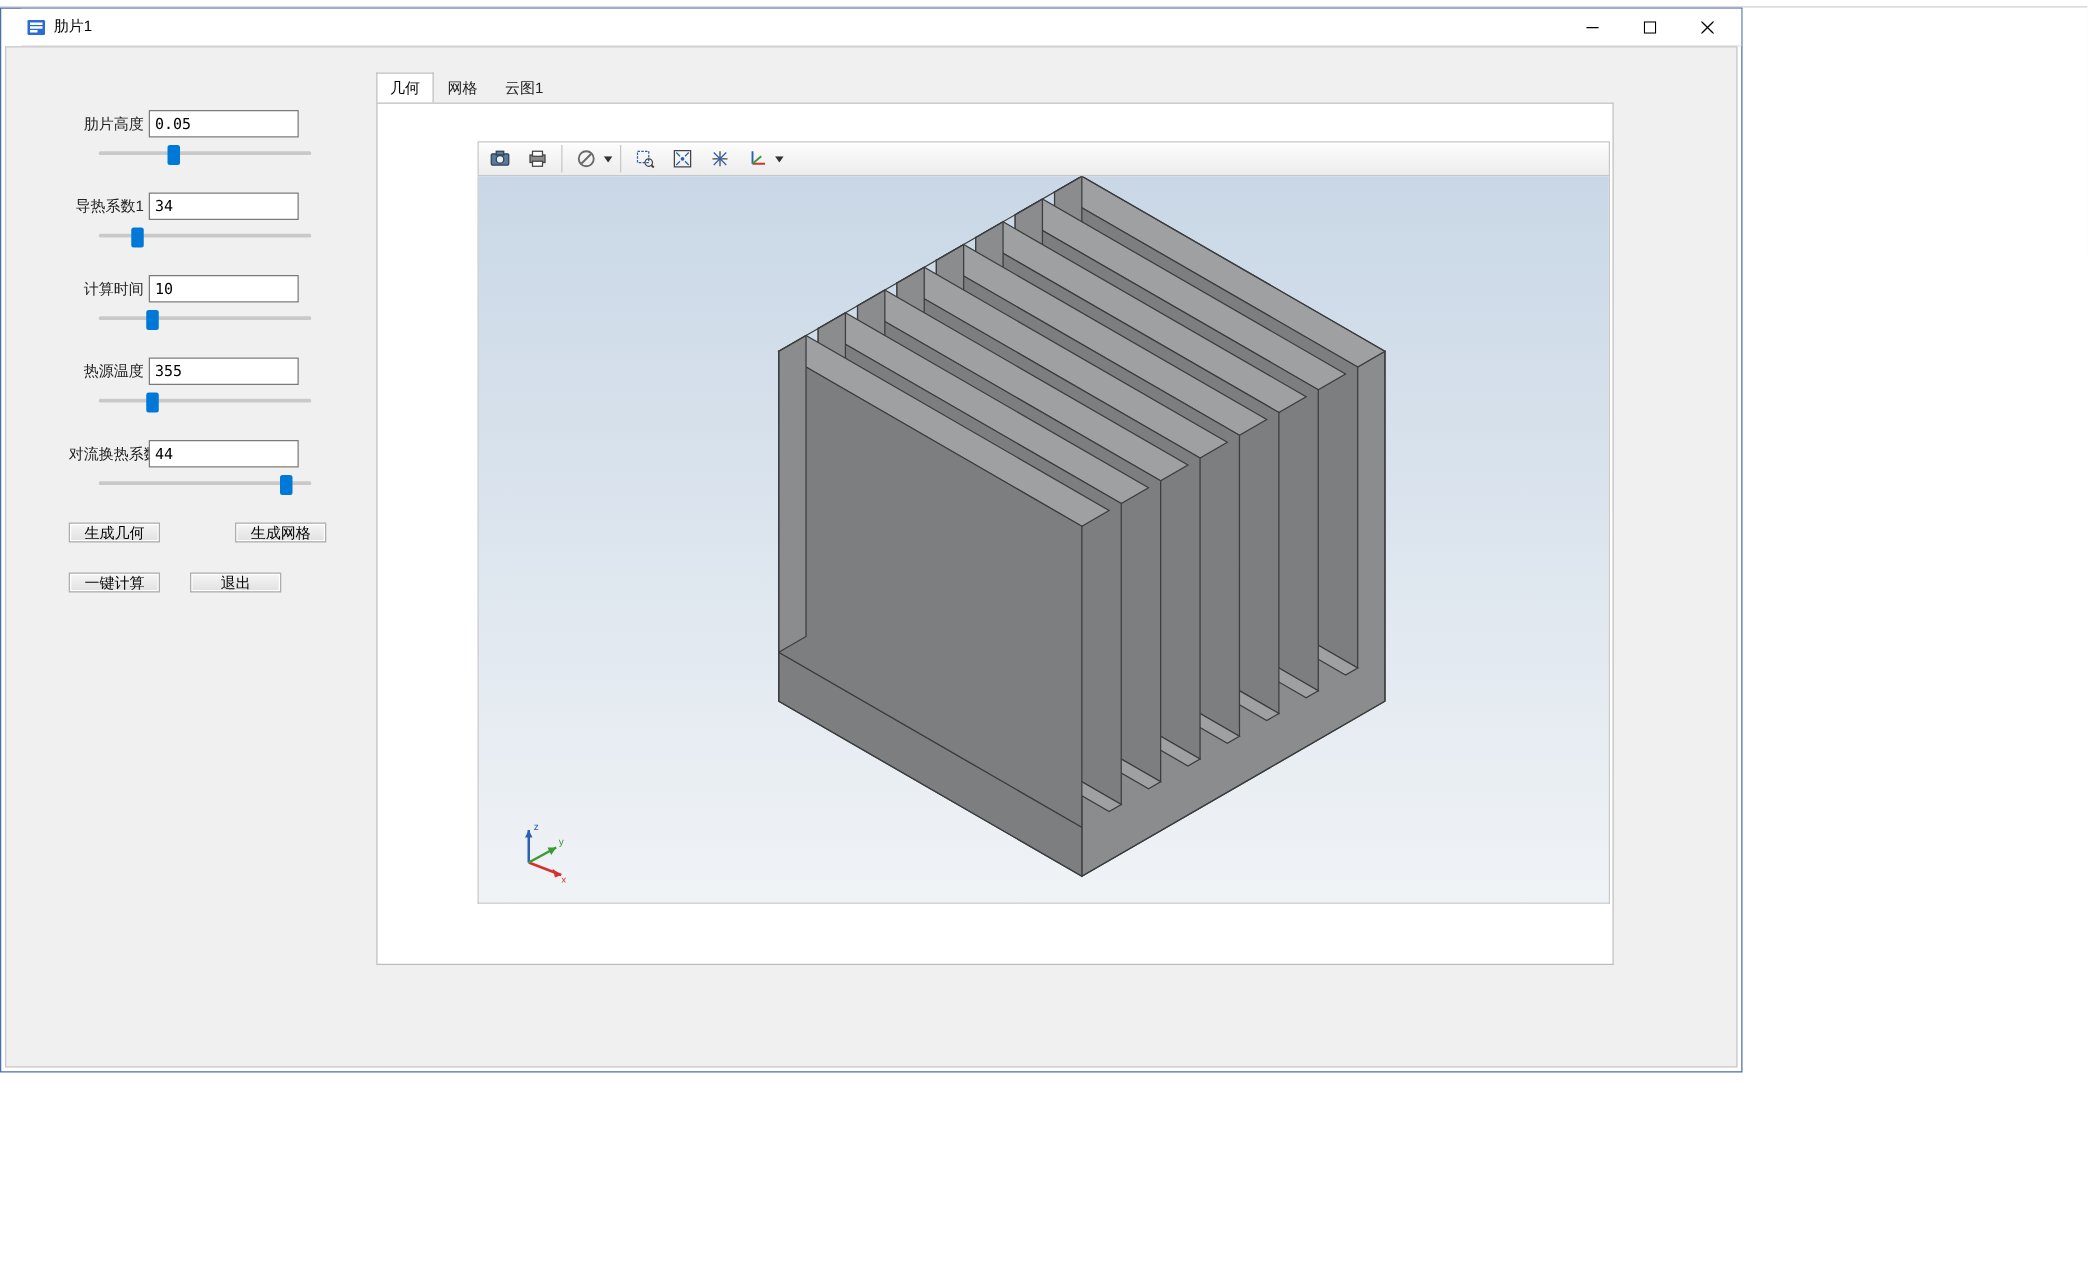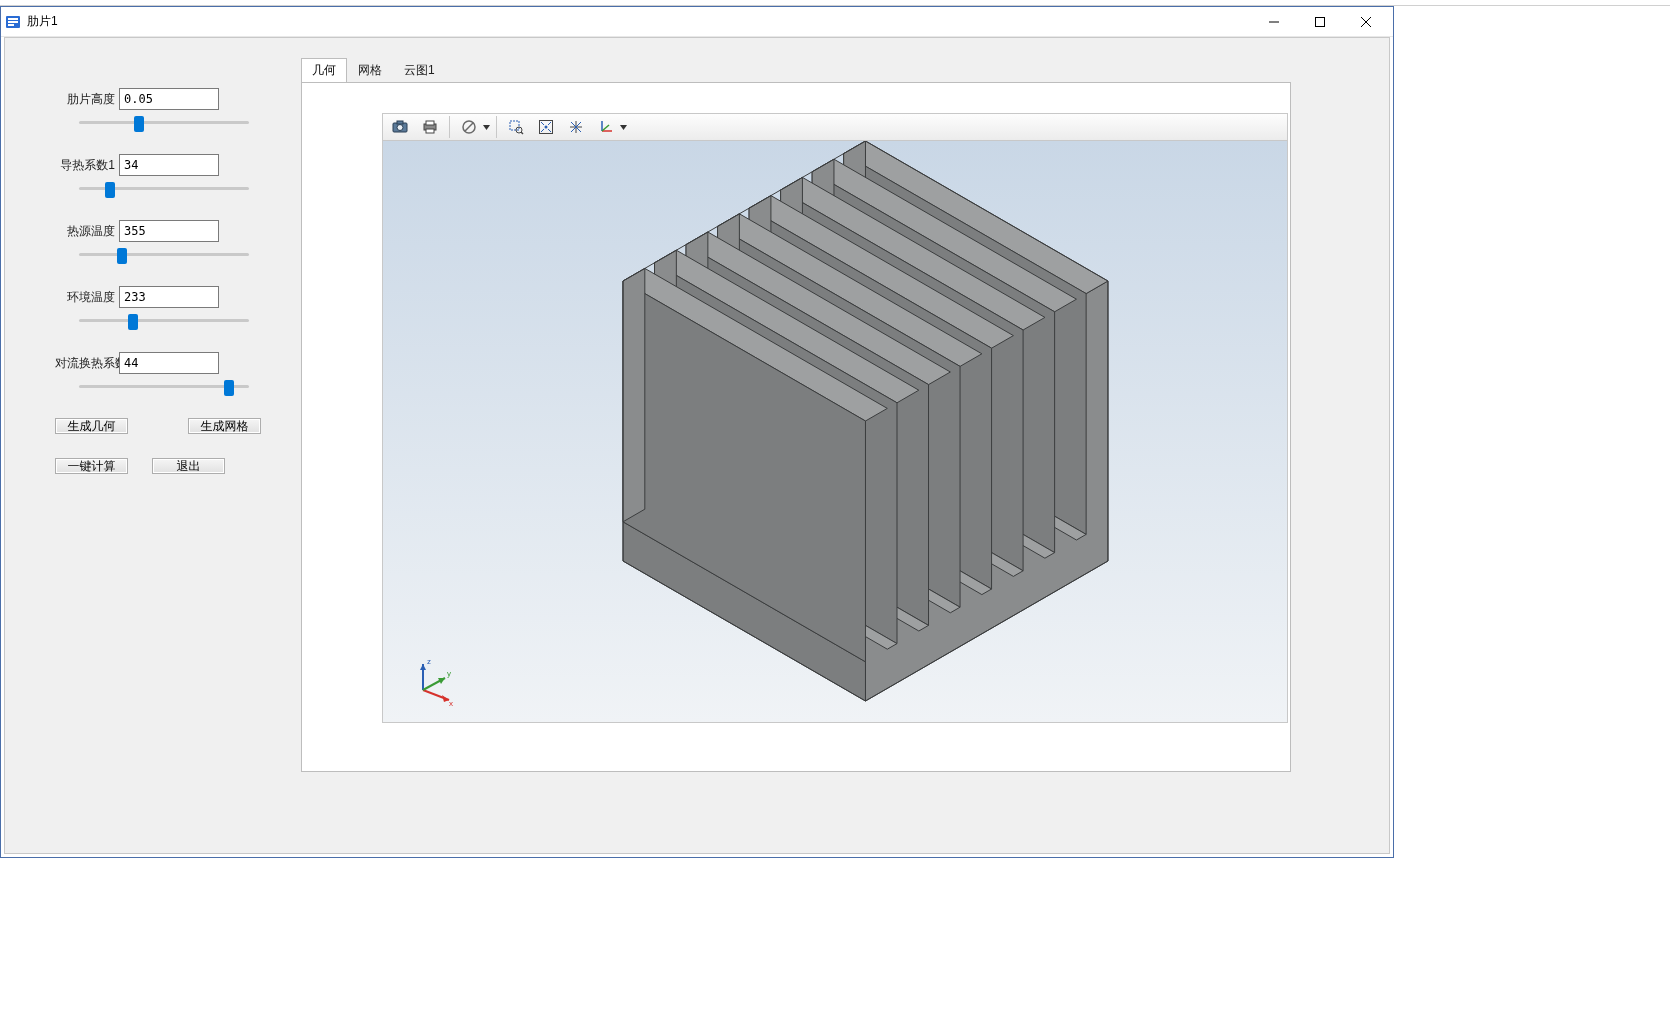--- a/index.html
+++ b/index.html
@@ -1,31 +1,31 @@
 <!DOCTYPE html>
 <html><head>
 <meta charset="utf-8">
 <style>
   * { box-sizing: border-box; }
   html, body { margin:0; padding:0; height:100%; font-family:"Microsoft YaHei","Segoe UI",Arial,sans-serif; font-size:12px; color:#000; background:#fff; }
   .scale-wrap { width:1670px; height:1027px; transform-origin:top left; }
   .browser-top { height:6px; background:#fff; border-bottom:1px solid #d0d0d0; }
-  .window { position:relative; width:1394px; height:852px; margin:0 0 0 0; border:1px solid #4a6ea9; background:#fff; }
+  .window { position:relative; width:1394px; height:852px; margin:0 0 0 0; border:1px solid #4a6ea9; background:#fff;padding-left:16px; }
   .titlebar { height:30px; background:#fff; display:flex; align-items:center; padding:0 4px; border-bottom:1px solid #e8e8e8; }
   .titlebar .icon-box { width:16px; height:16px; margin-right:6px; display:inline-block; }
   .titlebar .title { font-size:12px; }
   .titlebar .spacer { flex:1; }
   .winbtn { width:46px; height:30px; display:flex; align-items:center; justify-content:center; }
   .client { position:absolute; top:30px; left:3px; right:3px; bottom:3px; border:1px solid #c8c8c8; background:#f0f0f0; }
 
   .sidepanel { position:absolute; left:50px; top:40px; width:210px; }
   .param-group { margin-bottom:22px; }
   .param-row { display:flex; align-items:center;margin-top:10px; }
   .param-label { width:60px; text-align:right; font-size:12px; color:#222; margin-right:4px; white-space:nowrap; }
-  .param-input { width:100px; height:22px; border:1px solid #7a7a7a; background:#fff; font-family:monospace,"Microsoft YaHei"; font-size:12px; padding:1px 4px; }
+  .param-input { width:120px; height:22px; border:1px solid #7a7a7a; background:#fff; font-family:monospace,"Microsoft YaHei"; font-size:12px; padding:1px 4px; }
   .slider-wrap { margin:4px 0 0 0; width:170px; margin-left:24px; position:relative; height:18px; }
   .slider-track { position:absolute; left:0; right:0; top:7px; height:3px; background:#c9c9c9; border-radius:2px; }
   .slider-thumb { position:absolute; top:2px; width:10px; height:16px; background:#0078d7; border-radius:2px; transform:translateX(-50%); }
 
   .btn-row { display:flex; gap:60px; margin-top:6px; }
   .btn { width:73px; height:16px; border:1px solid #adadad; background:linear-gradient(#f5f5f5,#e1e1e1); font-size:12px; display:flex; align-items:center; justify-content:center; cursor:default; box-shadow:0 0 0 1px #fff inset; }
 
   .tabstrip { position:absolute; left:296px; top:22px; display:flex; align-items:flex-end; height:22px; }
   .tab { padding:3px 10px 3px 10px; font-size:12px; background:transparent; border:1px solid transparent; position:relative; top:1px;text-align:center; }
   .tab.active { background:#fff; border:1px solid #bdbdbd; border-bottom:1px solid #fff; }
@@ -97,36 +97,36 @@
                 <span class="param-label">导热系数1</span>
                 <input class="param-input" value="34" style="">
               </div>
               <div class="slider-wrap">
                 <div class="slider-track"></div>
                 <div class="slider-thumb" style="left:18%"></div>
               </div>
             </div>
             <div class="param-group">
               <div class="param-row">
+                <span class="param-label">计算时间</span>
+                <input class="param-input" value="10" style="">
+              </div>
+              <div class="slider-wrap">
+                <div class="slider-track"></div>
+                <div class="slider-thumb" style="left:25%"></div>
+              </div>
+            </div>
+            <div class="param-group">
+              <div class="param-row">
                 <span class="param-label">热源温度</span>
                 <input class="param-input" value="355" style="">
               </div>
               <div class="slider-wrap">
                 <div class="slider-track"></div>
                 <div class="slider-thumb" style="left:25%"></div>
-              </div>
-            </div>
-            <div class="param-group">
-              <div class="param-row">
-                <span class="param-label">环境温度</span>
-                <input class="param-input" value="233" style="">
-              </div>
-              <div class="slider-wrap">
-                <div class="slider-track"></div>
-                <div class="slider-thumb" style="left:32%"></div>
               </div>
             </div>
             <div class="param-group">
               <div class="param-row">
                 <span class="param-label">对流换热系数</span>
                 <input class="param-input" value="44" style="">
               </div>
               <div class="slider-wrap">
                 <div class="slider-track"></div>
                 <div class="slider-thumb" style="left:88%"></div>

